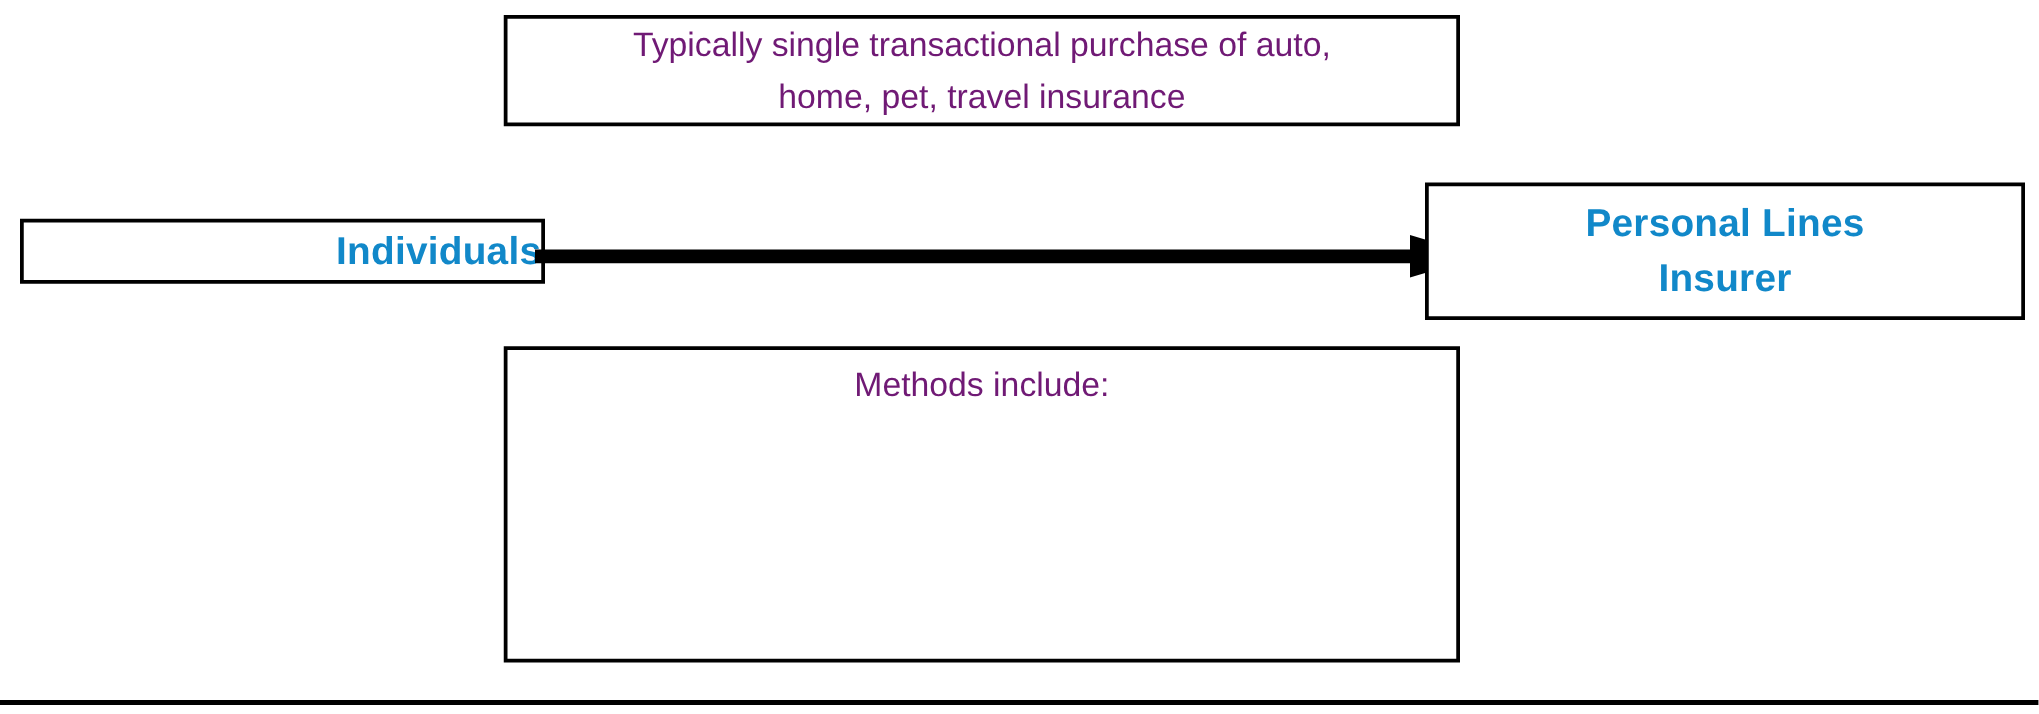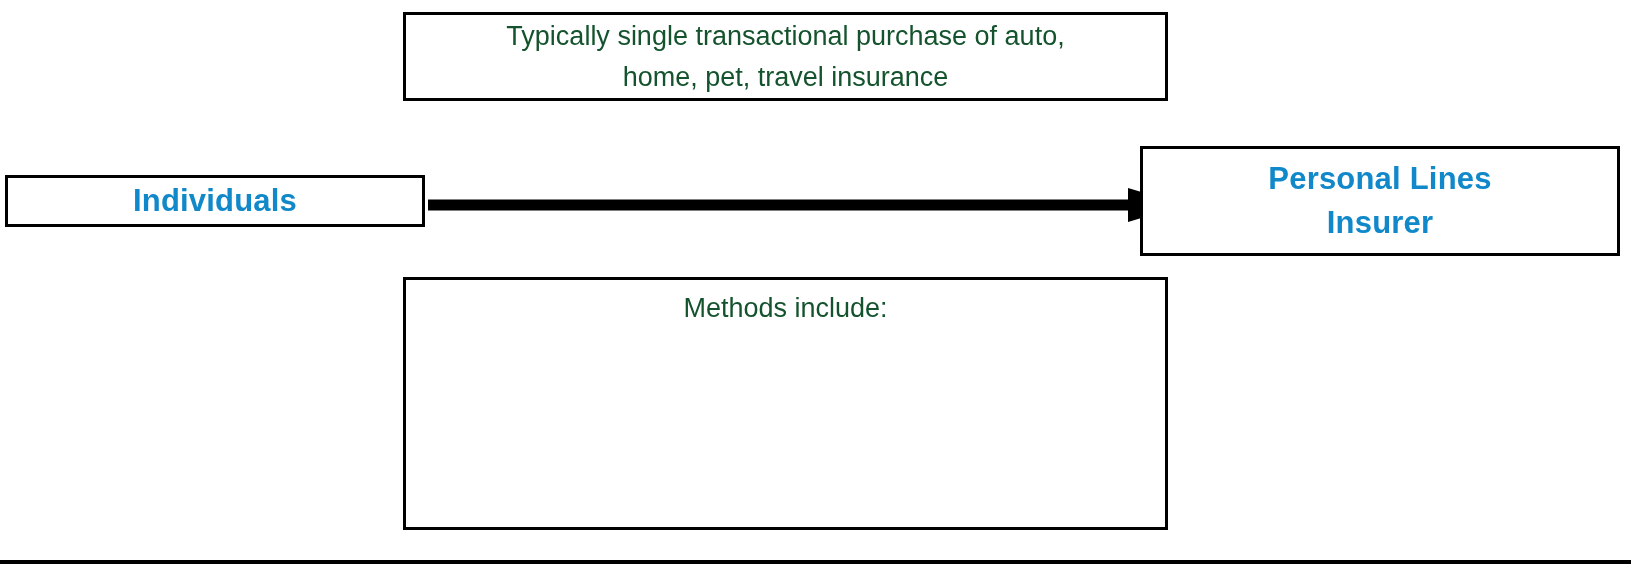--- a/index.html
+++ b/index.html
@@ -27,21 +27,21 @@
     border: 3px solid #000000;
     display: flex;
     flex-direction: column;
     align-items: center;
     justify-content: center;
     text-align: center;
   }
 
   
   .note-box {
-    color: #14532d;
+    color: #701a75;
     font-size: 27px;
     line-height: 41px;
     font-weight: 400;
   }
   .note-line {
     display: block;
     white-space: nowrap;
   }
   .note-line.underline {
     text-underline-offset: 3px;
@@ -61,24 +61,25 @@
   }
 
   
   #top-note {
     left: 403px;
     top: 12px;
     width: 765px;
     height: 89px;
   }
   #individuals {
-    left: 5px;
+    left: 16px;
     top: 175px;
     width: 420px;
     height: 52px;
+    align-items: flex-end;
   }
   #insurer {
     left: 1140px;
     top: 146px;
     width: 480px;
     height: 110px;
   }
   #methods-note {
     left: 403px;
     top: 277px;

